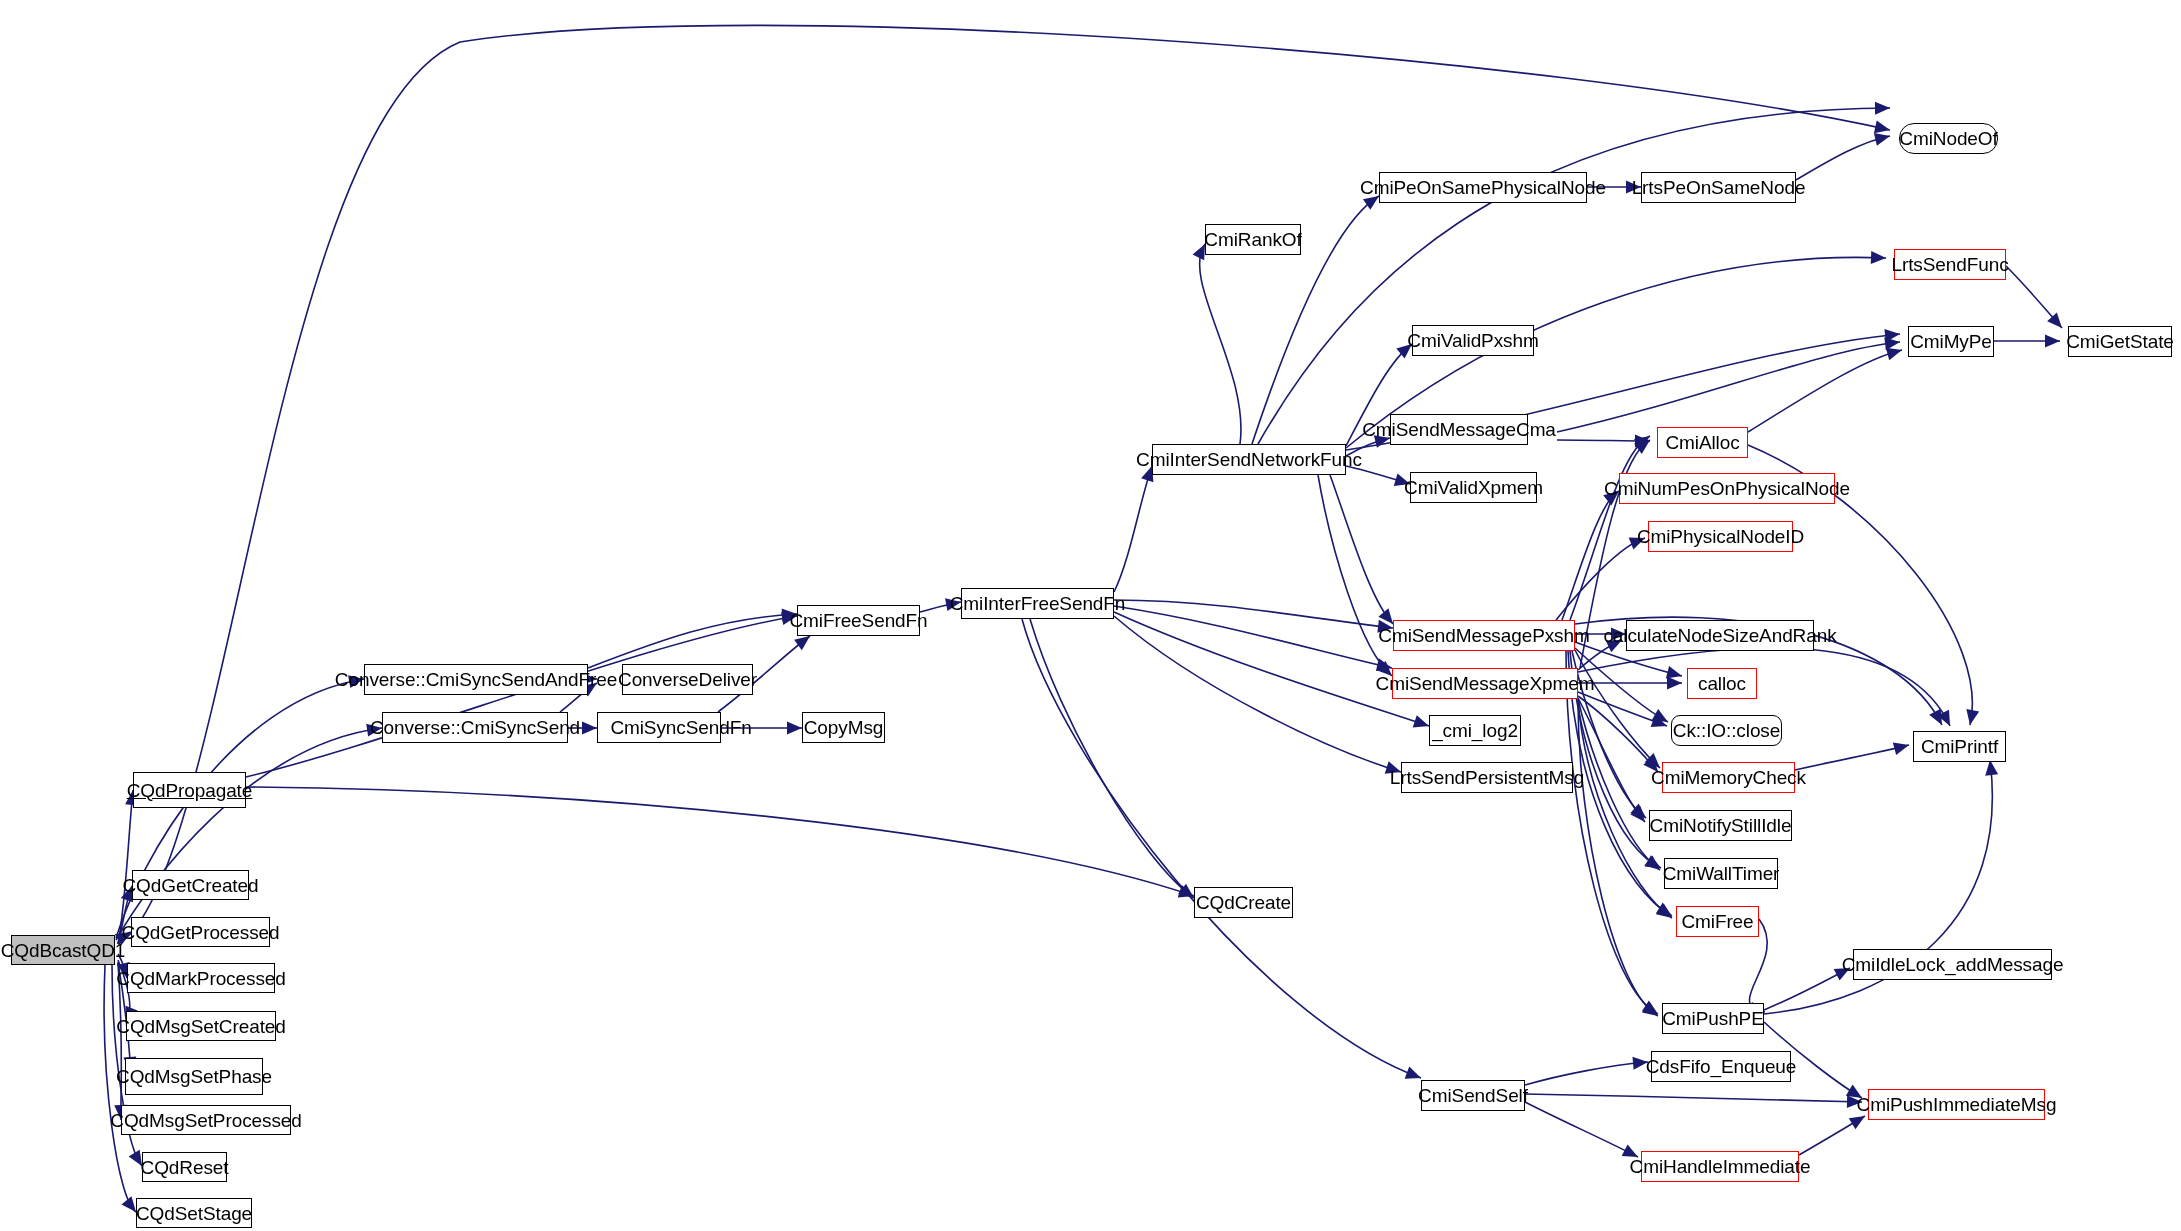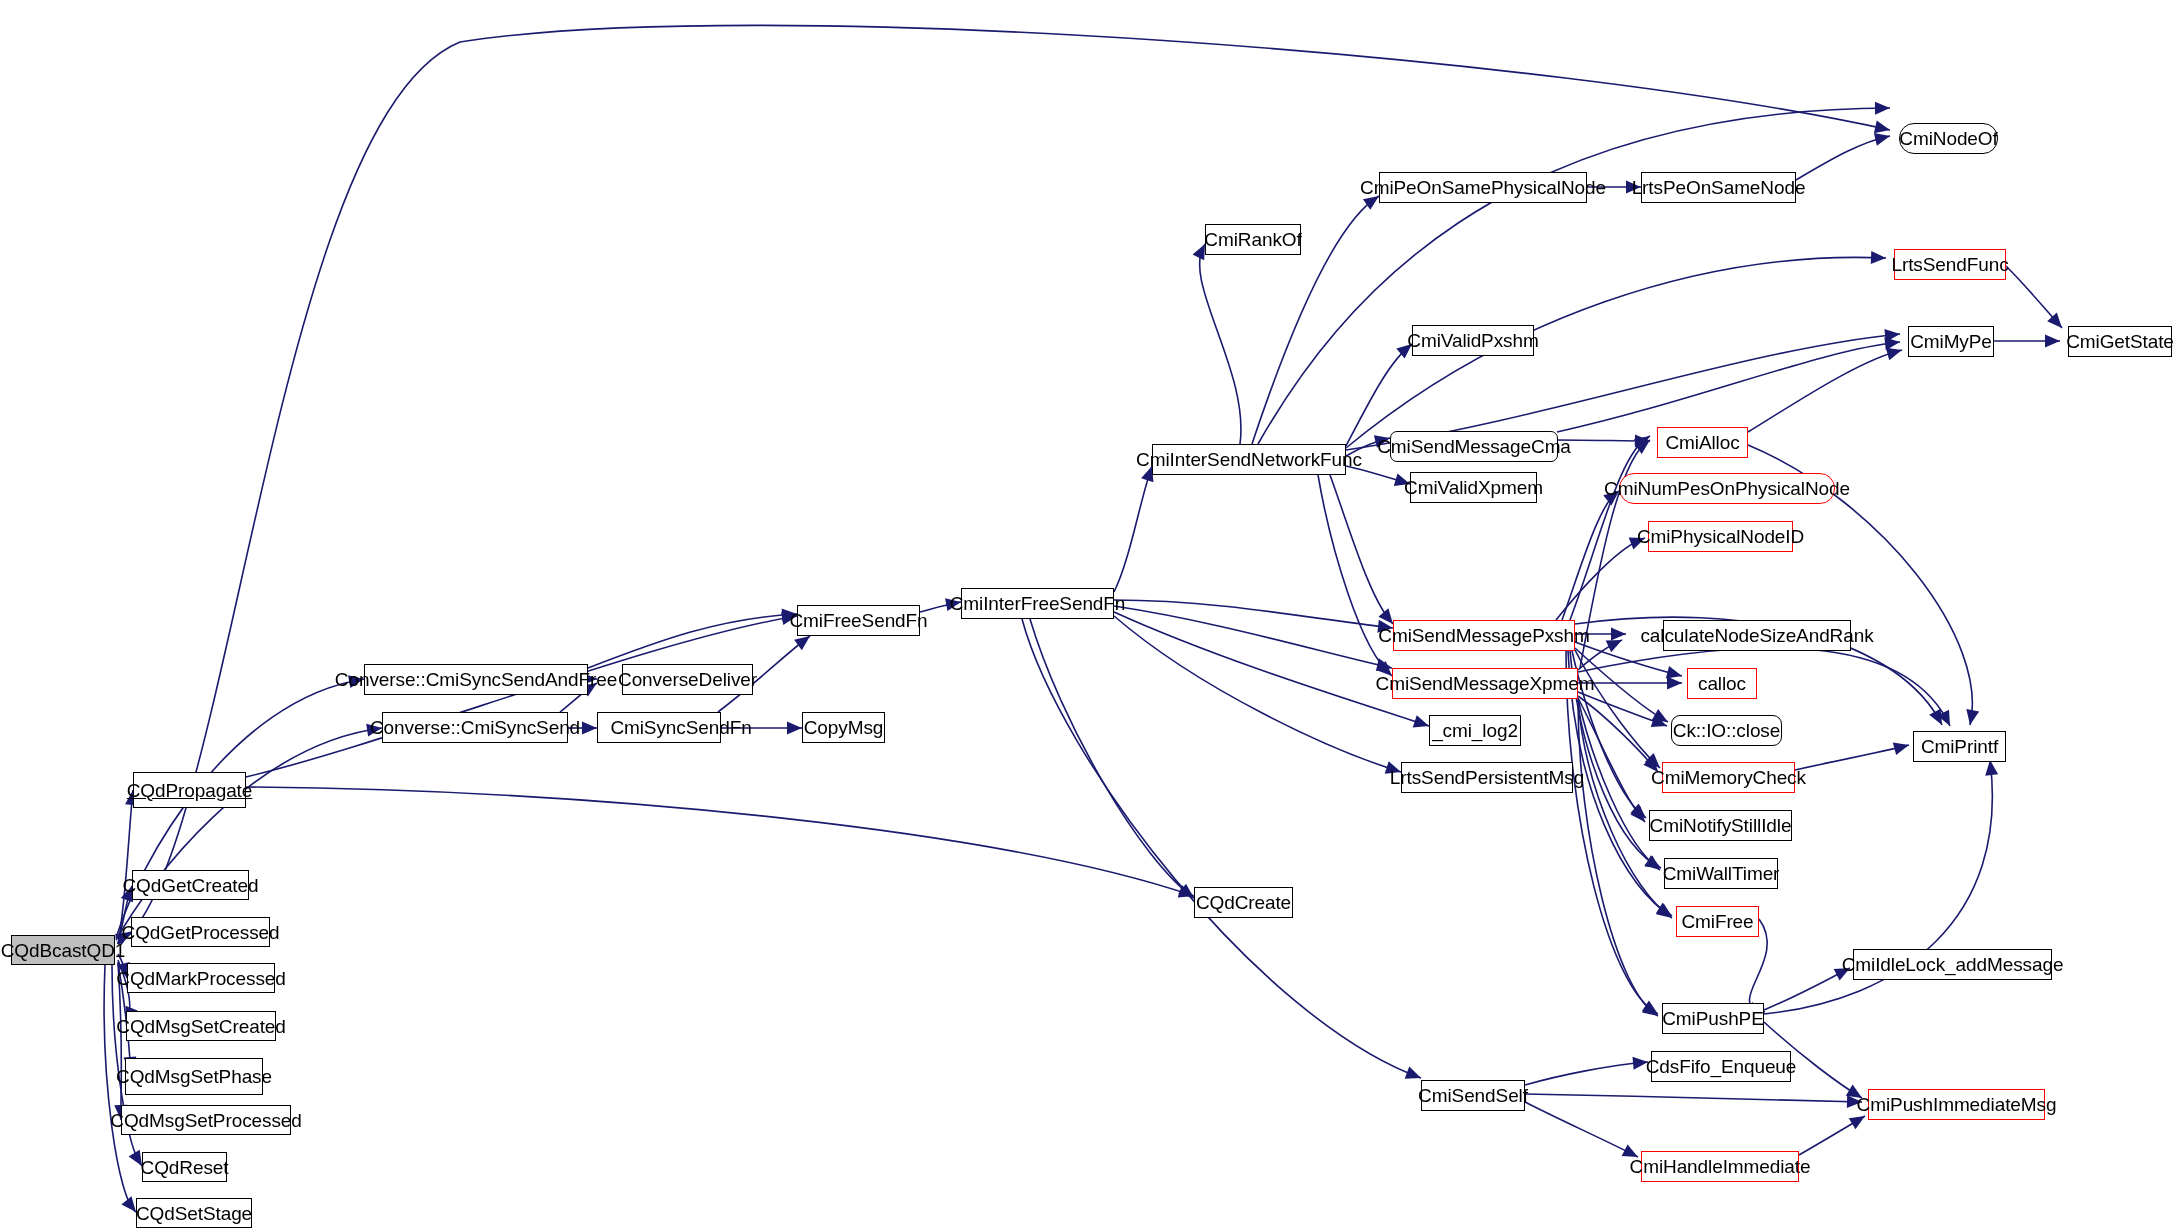--- a/index.html
+++ b/index.html
@@ -290,39 +290,39 @@
     </div>
     <div class="node" style="left: 1908px; top: 326px; width: 86px; height: 31px;">
       <span>CmiMyPe</span>
     </div>
     <div class="node" style="left: 2068px; top: 326px; width: 104px; height: 31px; align-items: center;">
       <span>CmiGetState</span>
     </div>
     <div class="node" style="left: 1412px; top: 325px; width: 122px; height: 31px;">
       <span>CmiValidPxshm</span>
     </div>
-    <div class="node" style="left: 1390px; top: 431px; width: 168px; height: 31px; border-radius: 7px;">
+    <div class="node" style="left: 1390px; top: 414px; width: 138px; height: 31px;">
       <span>CmiSendMessageCma</span>
     </div>
     <div class="node" style="left: 1410px; top: 472px; width: 127px; height: 31px;">
       <span>CmiValidXpmem</span>
     </div>
     <div class="node red" style="left: 1657px; top: 427px; width: 91px; height: 31px;">
       <span>CmiAlloc</span>
     </div>
-    <div class="node red" style="left: 1619px; top: 473px; width: 216px; height: 31px; border-radius: 15px;">
+    <div class="node red" style="left: 1619px; top: 473px; width: 216px; height: 31px;">
       <span>CmiNumPesOnPhysicalNode</span>
     </div>
     <div class="node red" style="left: 1648px; top: 521px; width: 145px; height: 31px;">
       <span>CmiPhysicalNodeID</span>
     </div>
     <div class="node red" style="left: 1393px; top: 620px; width: 182px; height: 31px;">
       <span>CmiSendMessagePxshm</span>
     </div>
-    <div class="node" style="left: 1626px; top: 620px; width: 188px; height: 31px; margin-left: 37px;">
+    <div class="node" style="left: 1626px; top: 620px; width: 188px; height: 31px;">
       <span>calculateNodeSizeAndRank</span>
     </div>
     <div class="node red" style="left: 1392px; top: 668px; width: 186px; height: 31px;">
       <span>CmiSendMessageXpmem</span>
     </div>
     <div class="node red" style="left: 1687px; top: 668px; width: 70px; height: 31px;">
       <span>calloc</span>
     </div>
     <div class="node" style="left: 1429px; top: 715px; width: 92px; height: 31px;">
       <span>_cmi_log2</span>

